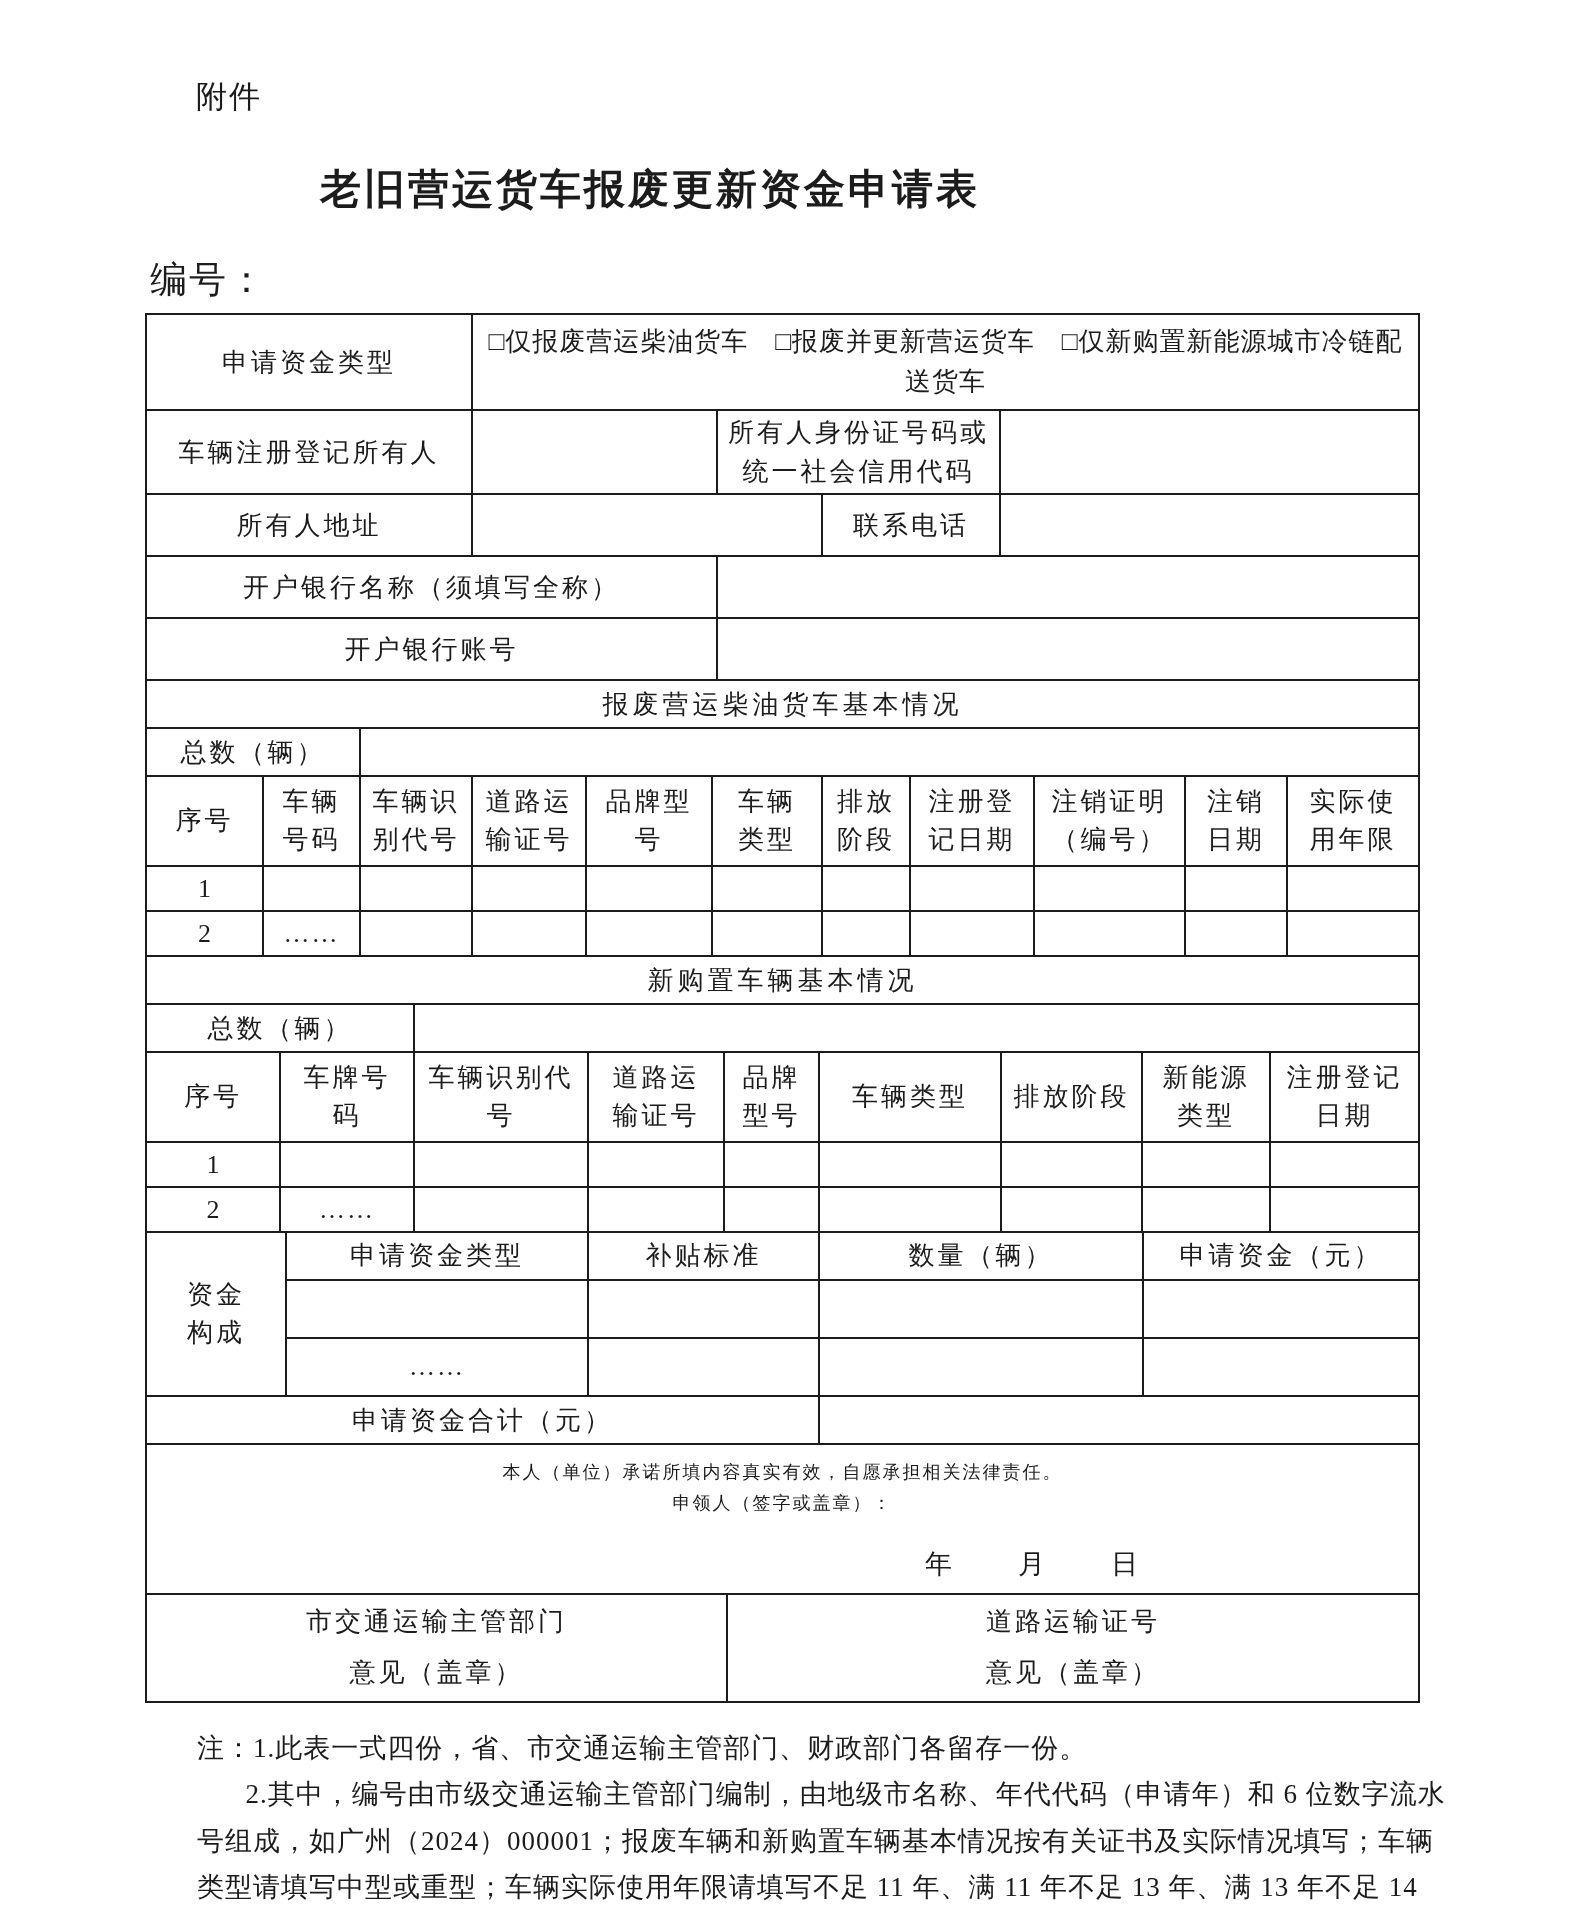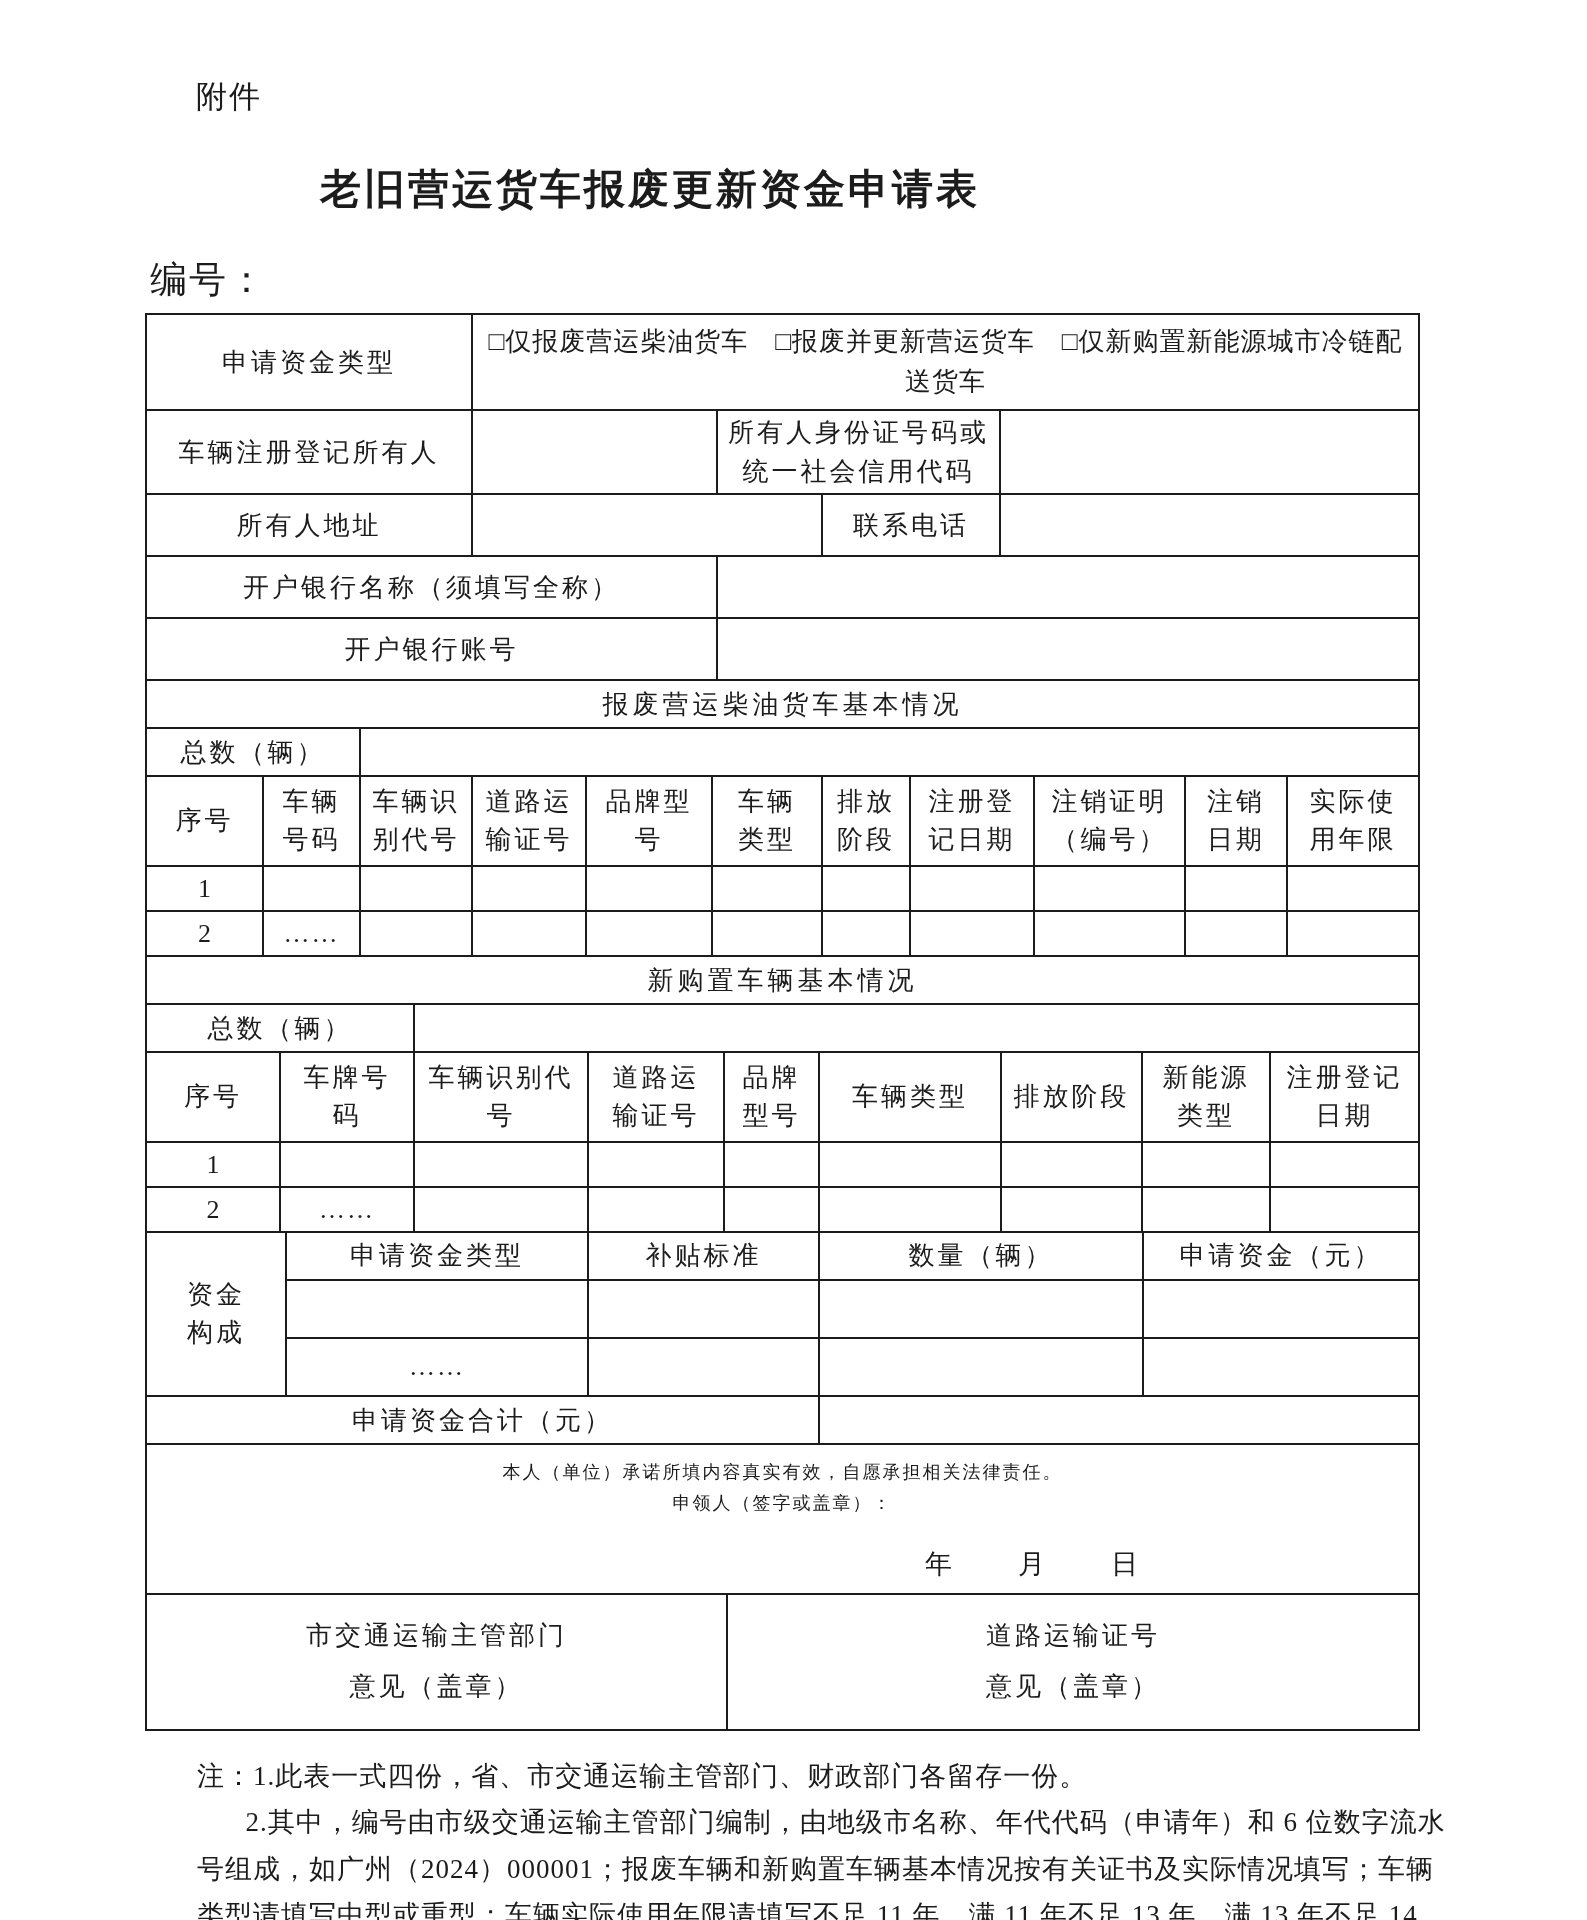--- a/index.html
+++ b/index.html
@@ -36,21 +36,21 @@
   tr.r-a5 { height:62px;margin-left:32px; }
   tr.r-sec { height:48px; }
   tr.r-total { height:48px; }
   tr.r-bhead { height:90px;border-radius:20px; }
   tr.r-row { height:45px; }
   tr.r-d1 { height:48px; }
   tr.r-d2 { height:58px; }
   tr.r-d3 { height:58px; }
   tr.r-d4 { height:48px; }
   tr.r-decl { height:150px; }
-  tr.r-appr { height:136px; }
+  tr.r-appr { height:108px; }
 
   .decl-cell { text-align:left; vertical-align:top; padding:10px 14px; }
   .decl-line { font-size:18px; letter-spacing:2px; line-height:1.75; }
   .decl-date { text-align:right; padding-right:270px; margin-top:26px; font-size:27px; letter-spacing:4px; }
   .appr-cell { line-height:1.95; letter-spacing:3px; }
 
   .notes { width:1252px; margin:22px 0 0 197px; font-size:27px; line-height:1.72; letter-spacing:1px; }
   .notes p.p2 { text-indent:1.8em; }
 </style>
 </head>

